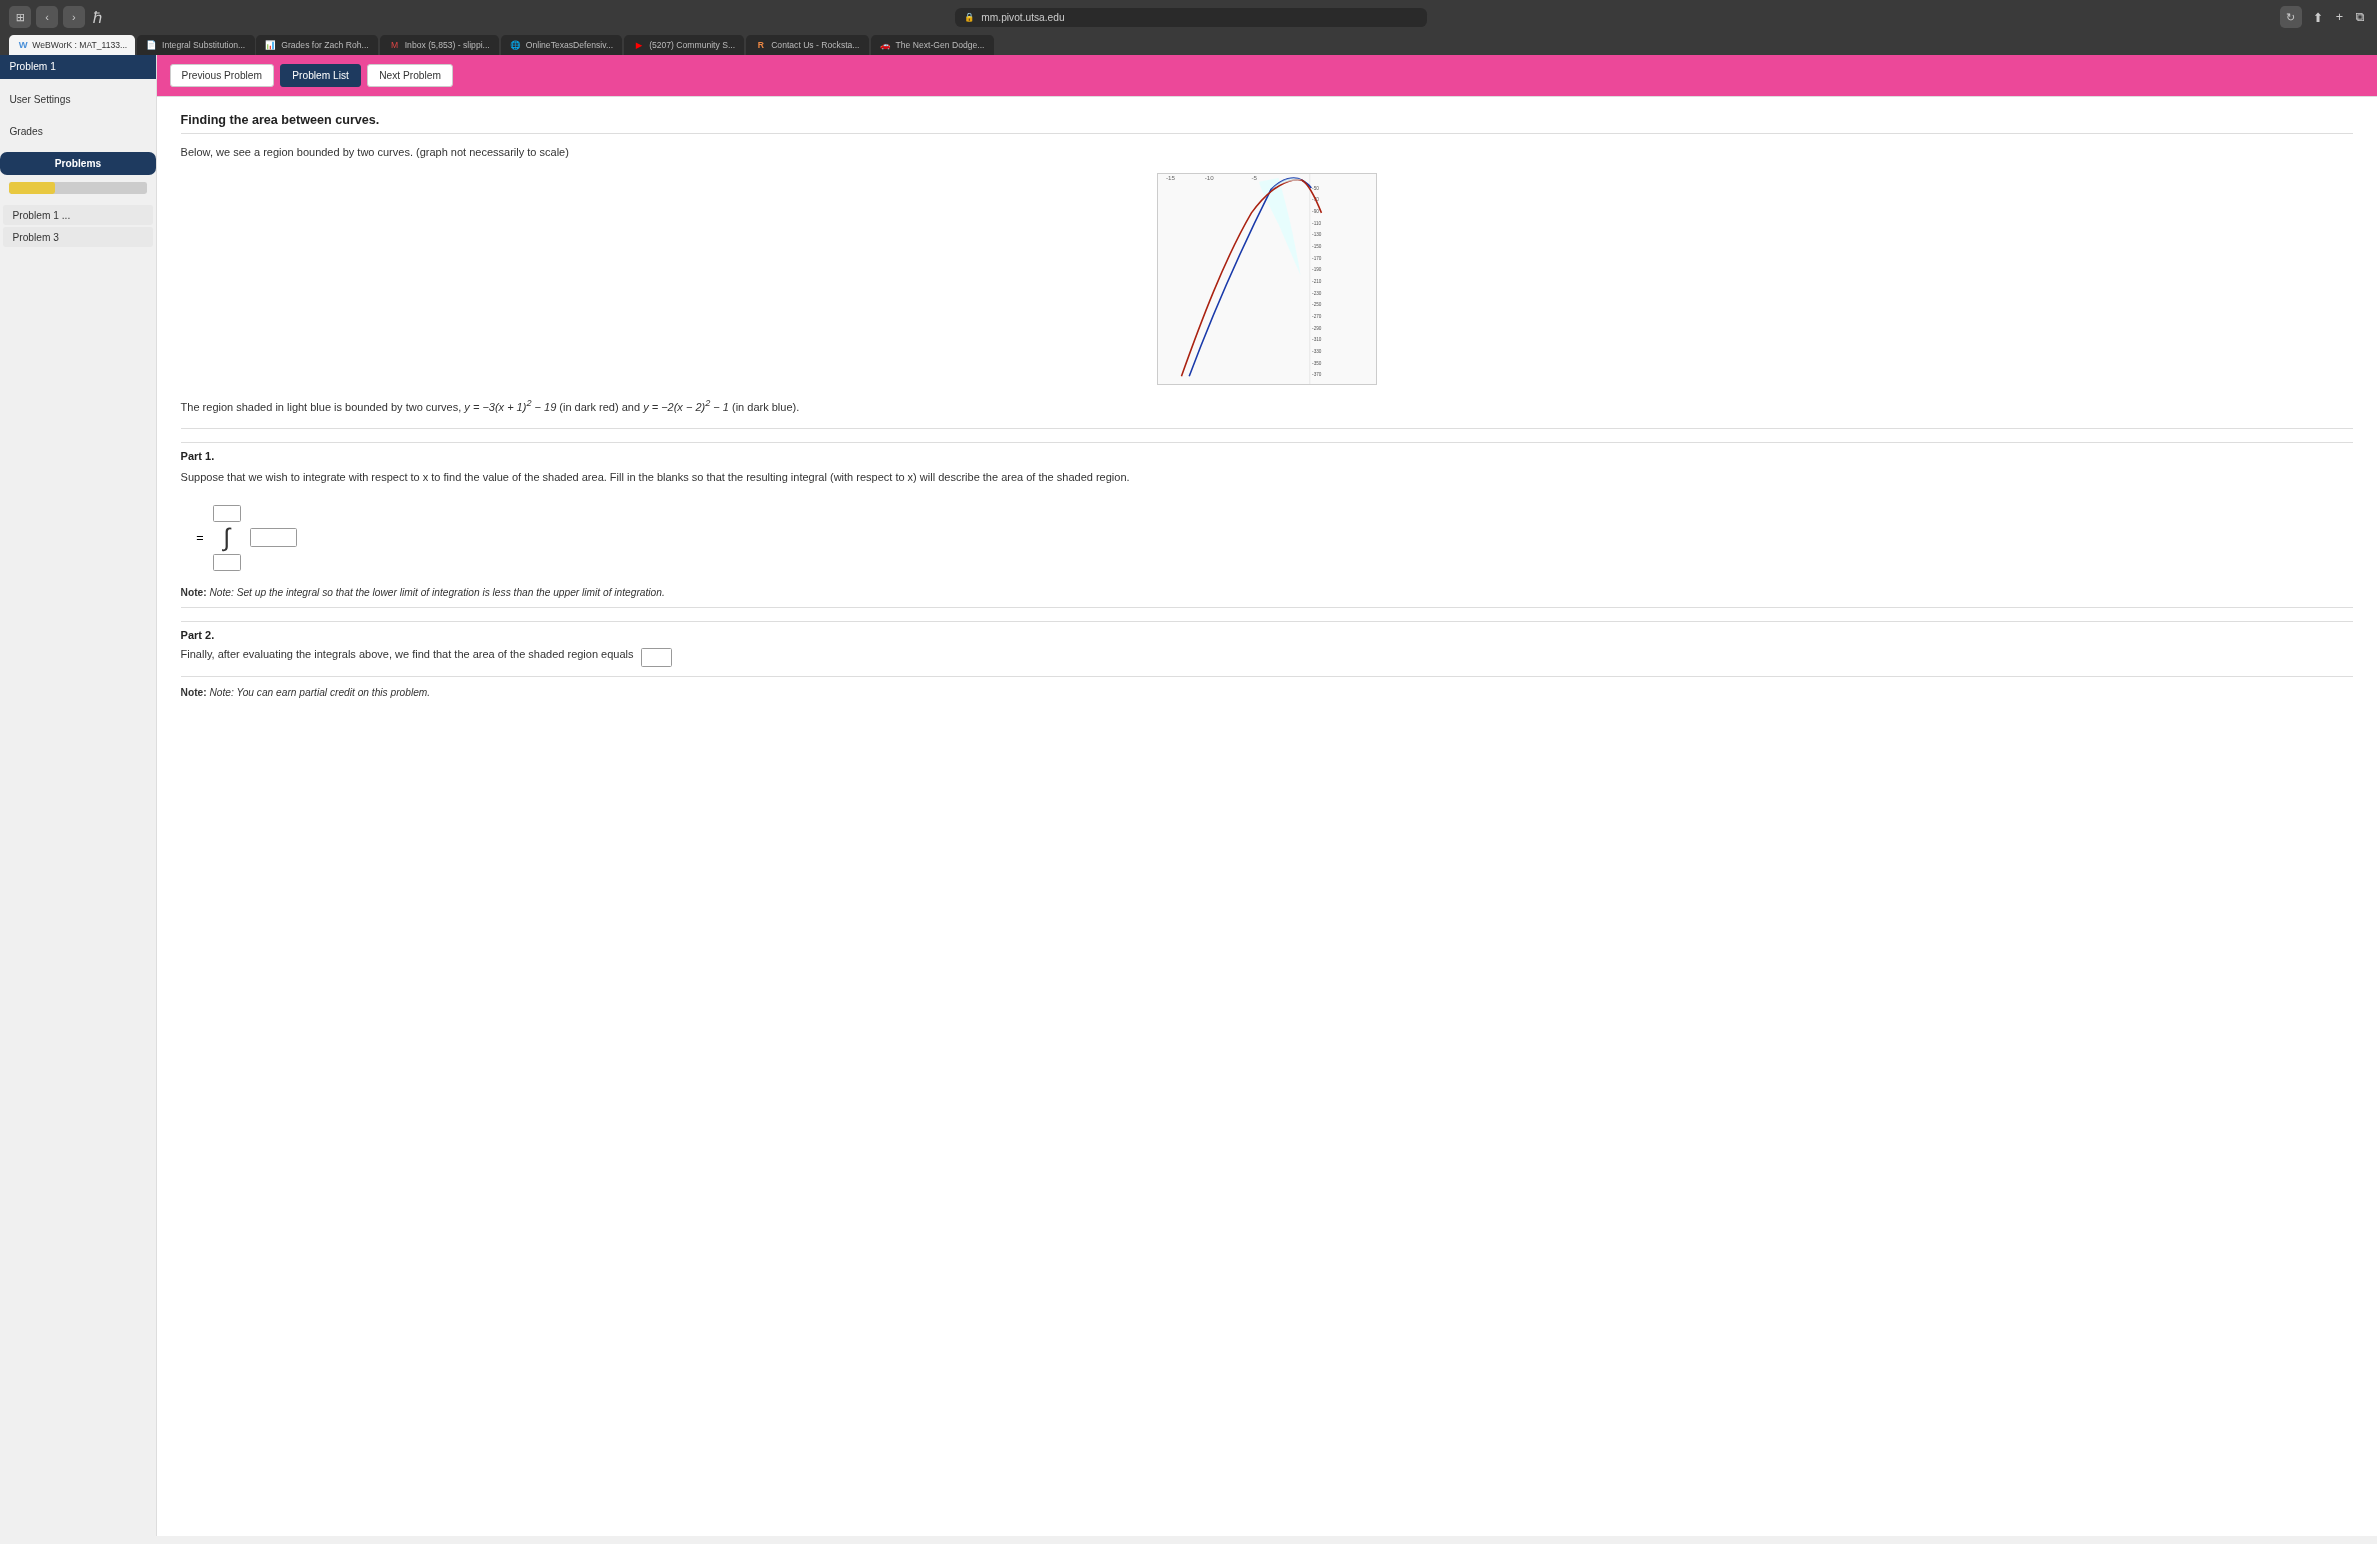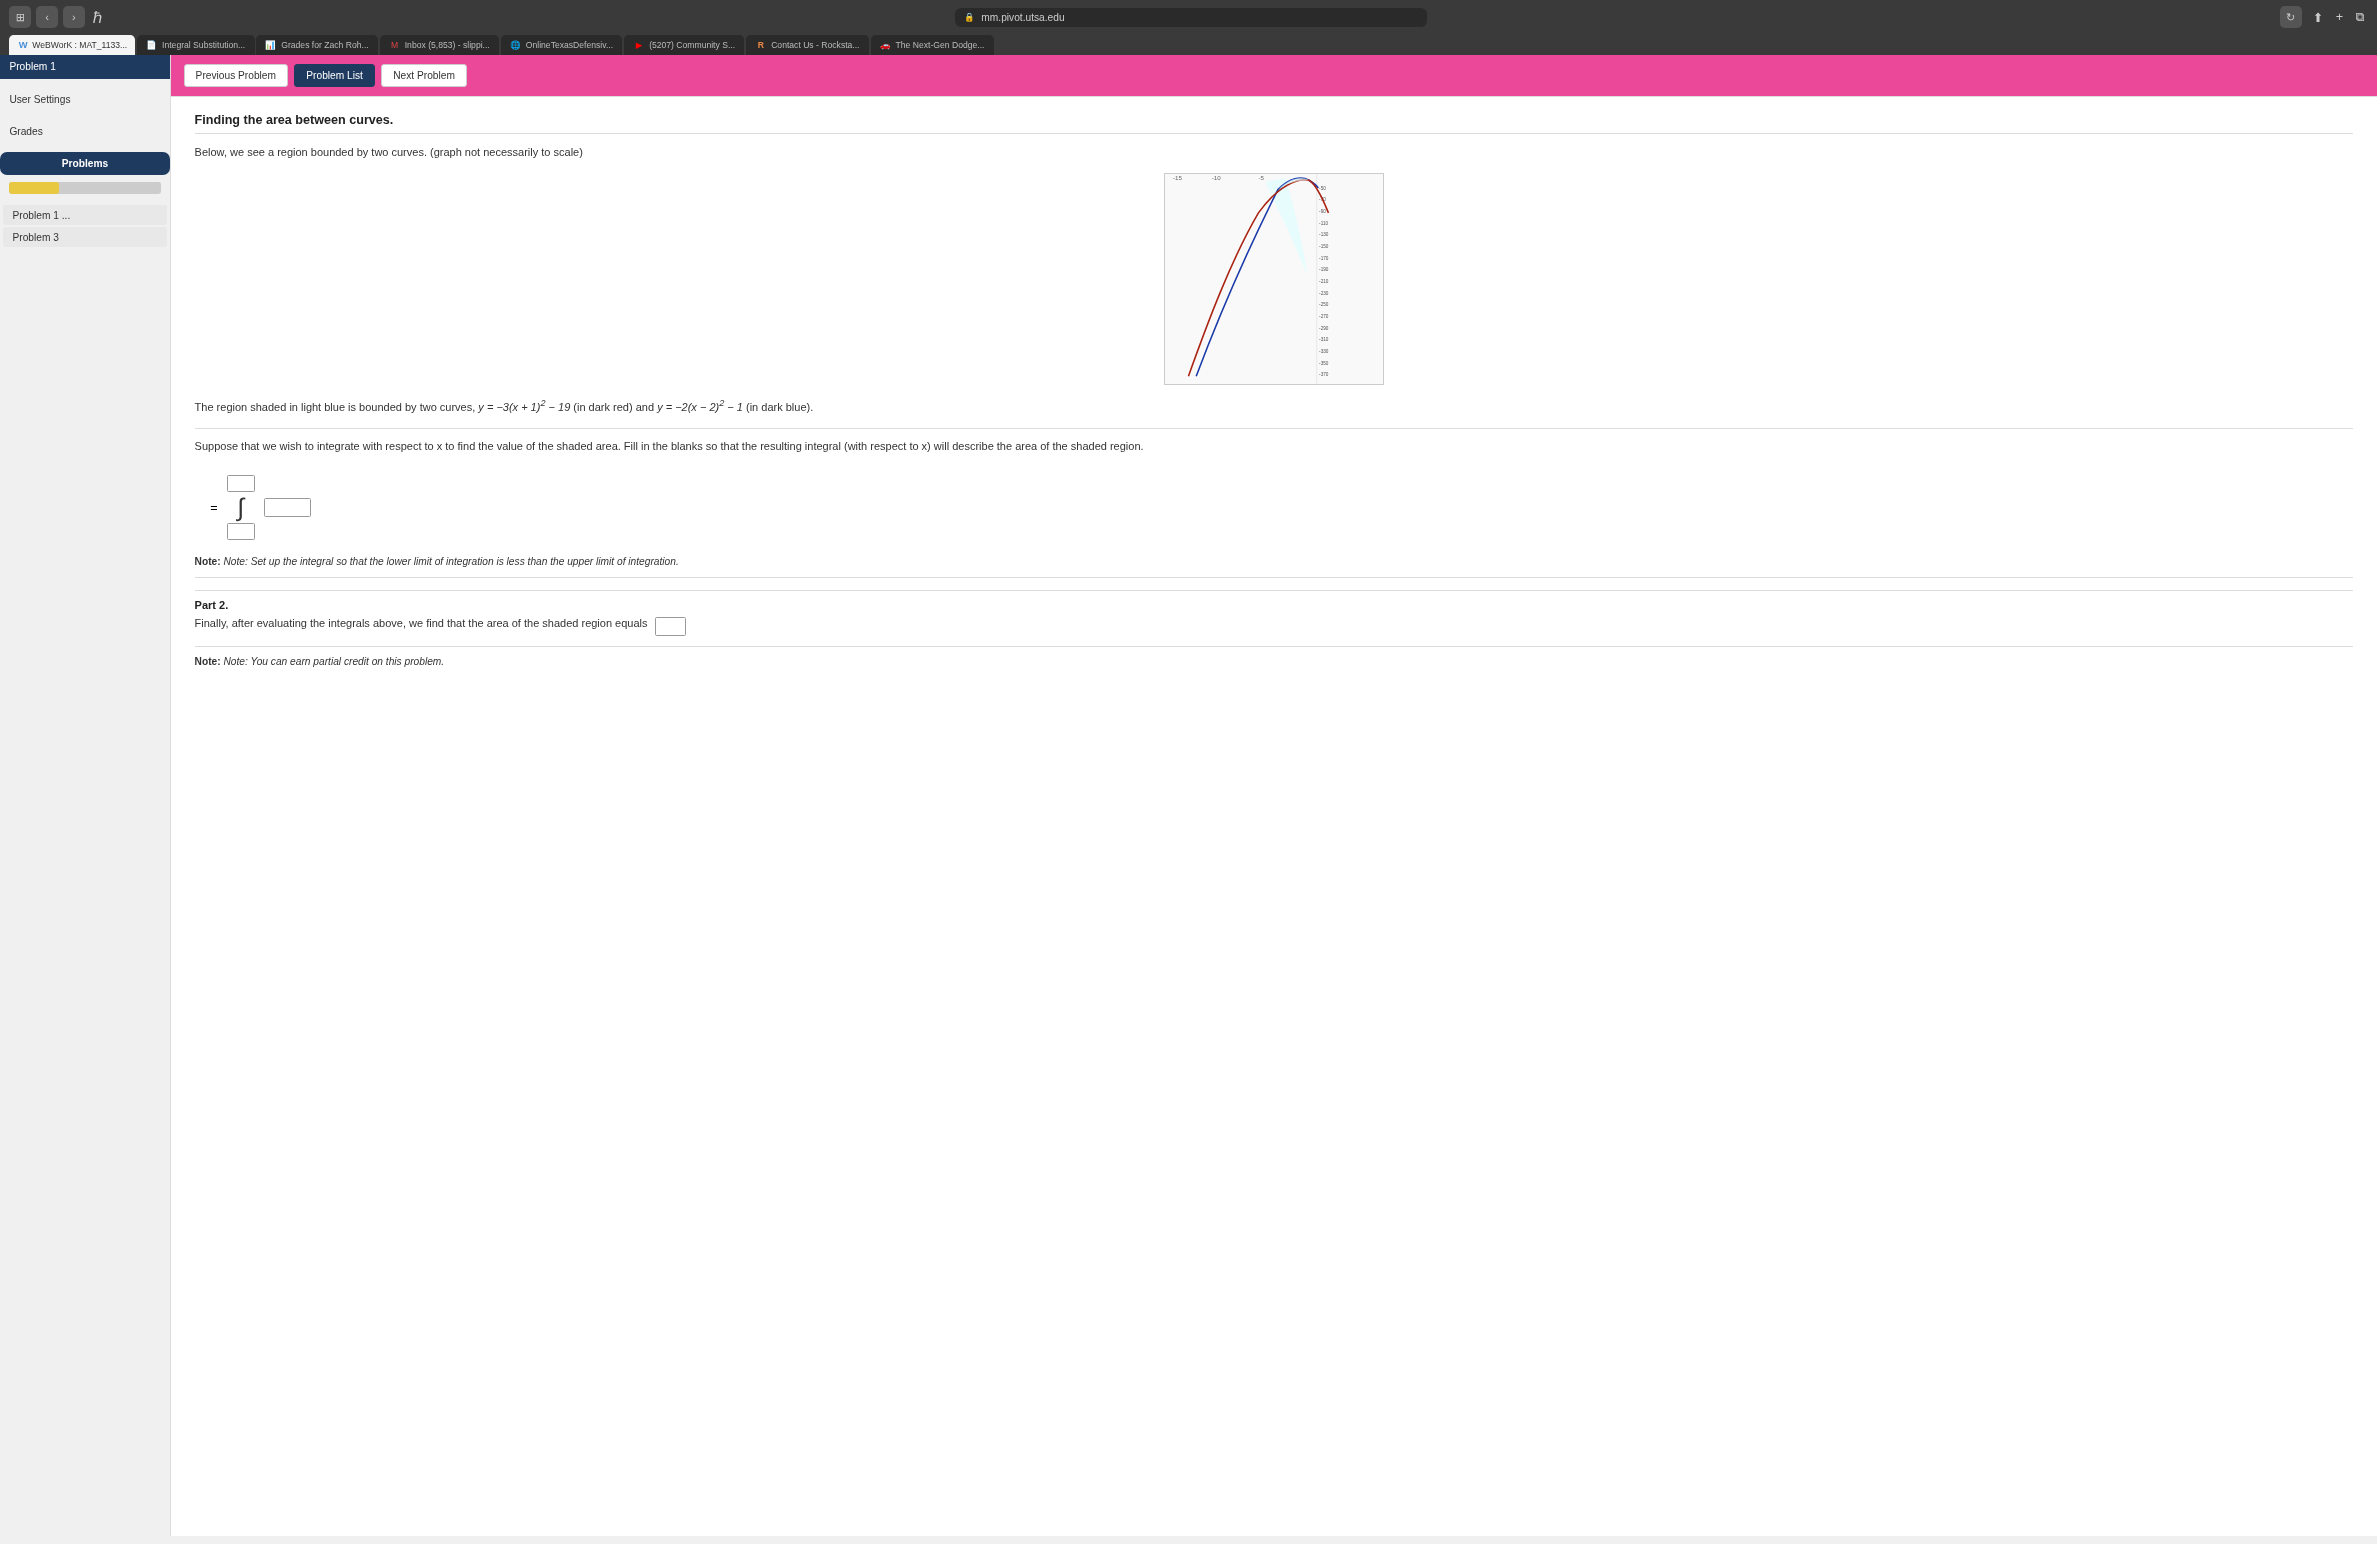--- a/index.html
+++ b/index.html
@@ -18,21 +18,21 @@
     
     .browser-tabs { display: flex; gap: 1.6px; overflow: hidden; }
     .tab { background: #2a2a2a; color: #bbb; padding: 4.7px 9.4px; border-radius: 4.7px 4.7px 0 0; font-size: 8.6px; display: flex; align-items: center; gap: 4.7px; cursor: pointer; max-width: 126px; white-space: nowrap; overflow: hidden; text-overflow: ellipsis; }
     .tab.active { background: #f5f5f5; color: #333; }
     .tab-favicon { width: 11px; height: 11px; display: inline-flex; align-items: center; justify-content: center; font-size: 8.6px; }
 
     
     .app-container { display: flex; background: #f5f5f5; min-height: calc(100vh - 63px); }
 
     
-    .sidebar { width: 171px; background: #f0f0f0; border-right: 0.8px solid #ddd; flex-shrink: 0; }
+    .sidebar { width: 157px; background: #f0f0f0; border-right: 0.8px solid #ddd; flex-shrink: 0; }
     .sidebar-item-active { background: #1e3a5f; color: white; padding: 6.3px 9.4px; font-size: 10.2px; cursor: pointer; }
     .sidebar-item { color: #333; padding: 6.3px 9.4px; font-size: 10.2px; cursor: pointer; margin-top: 9px; }
     .sidebar-section-title { background: #1e3a5f; color: white; padding: 6.3px 9.4px; font-size: 10.2px; font-weight: bold; text-align: center; margin-top: 7.9px; border-radius: 7px; }
     .progress-bar-container { padding: 6.3px 9.4px; }
     .progress-bar-bg { background: #ccc; border-radius: 2.4px; height: 12.6px; overflow: hidden; }
     .progress-bar-fill { background: #e8c840; height: 100%; border-radius: 2.4px; }
     .problem-list-items { padding: 3.1px 0; }
     .problem-list-item { padding: 4.7px 9.4px; font-size: 10.2px; color: #333; cursor: pointer; background: #e8e8e8; margin: 1.6px 3.1px; border-radius: 2.4px; }
 
     
@@ -211,20 +211,21 @@
       <p class="problem-description">
         <span>The region shaded in light blue is bounded by two curves,</span>
         <span> <em>y = −3(x + 1)<sup>2</sup> − 19</em> </span>
         <span>(in dark red)</span>
         <span> and <em>y = −2(x − 2)<sup>2</sup> − 1</em> </span>
         <span>(in dark blue).</span>
       </p>
 
       <hr class="divider">
 
+      <div class="part-title">Part 1.</div>
       <p class="part-description">Suppose that we wish to integrate with respect to x to find the value of the shaded area. Fill in the blanks so that the resulting integral (with respect to x) will describe the area of the shaded region.</p>
 
       <div class="integral-display">
         <span class="integral-equals">=</span>
         <div style="display: flex; flex-direction: column; align-items: center; margin-right: 1.6px; gap: 3.1px;">
           <input class="integral-input" type="text" value="" style="width: 28px; height: 17.3px; border: 0.8px solid rgb(153, 153, 153); font-size: 9.4px; text-align: center;">
           <span style="font-size:25px; line-height:1; color:#333;">∫</span>
           <input class="integral-input" type="text" value="" style="width: 28px; height: 17.3px; border: 0.8px solid rgb(153, 153, 153); font-size: 9.4px; text-align: center;">
         </div>
         <input class="integrand-input" type="text" value="" style="width: 47px; height: 19px; border: 0.8px solid rgb(153, 153, 153); font-size: 9.4px; text-align: center; margin-left: 3.1px;">

